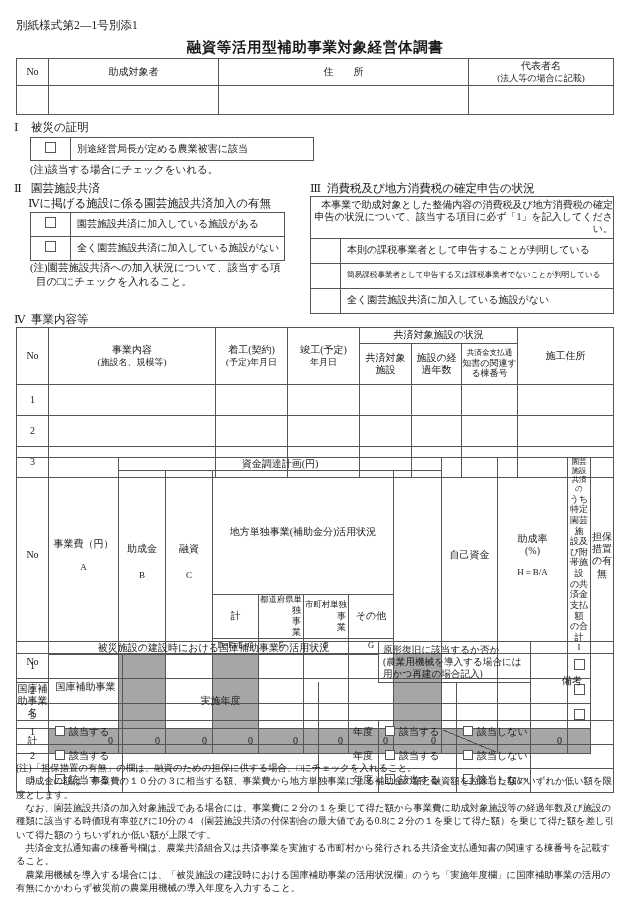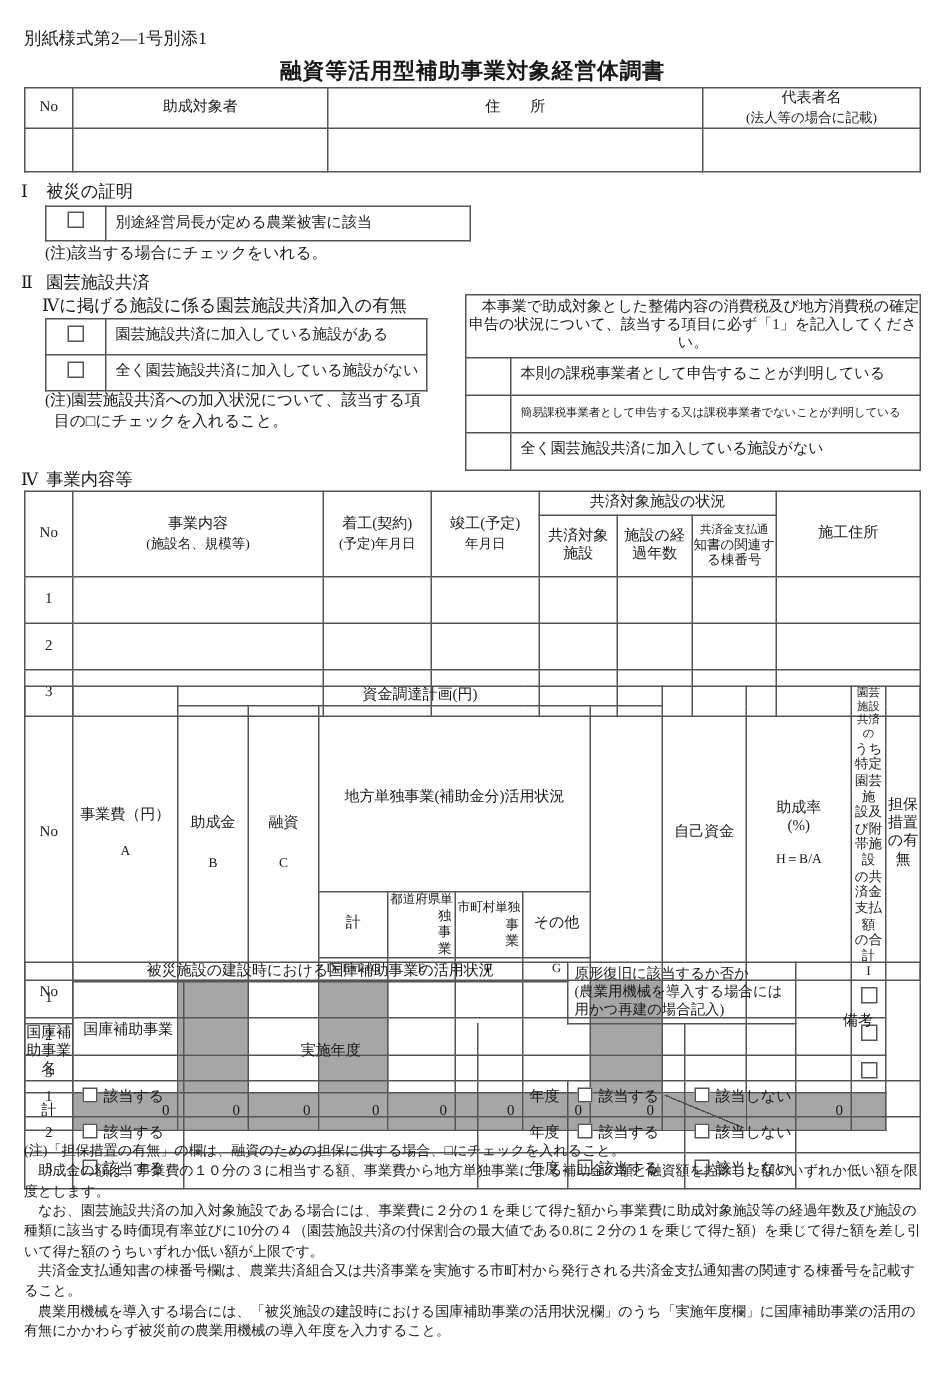--- a/index.html
+++ b/index.html
@@ -126,28 +126,32 @@
       <td style="height:23px">
         <span class="cb-solo"></span>
       </td>
       <td class="l">全く園芸施設共済に加入している施設がない</td>
     </tr>
   </tbody>
     </table>
   <div class="note" style="left:30px;top:261px;">(注)園芸施設共済への加入状況について、該当する項</div>
   <div class="note" style="left:36px;top:275px;">目の□にチェックを入れること。</div>
 
+  <div class="sec-head" style="left:310px;top:181px;">
+    <span class="sec-num">Ⅲ</span>
+    <span>消費税及び地方消費税の確定申告の状況</span>
+  </div>
   <table class="tbl" style="left:310px;top:196px;width:304px;">
     <colgroup>
         <col style="width:30px">
         <col>
       </colgroup>
     <tbody>
         <tr>
-      <td colspan="2" class="l" style="height:28px;padding:2px 0;text-align:center;">
+      <td colspan="2" class="l" style="height:28px;padding:2px 0;text-align:right;">
         <span style="display:block;text-indent:1em;">本事業で助成対象とした整備内容の消費税及び地方消費税の確定</span>
         <span style="display:block;">申告の状況について、該当する項目に必ず「1」を記入してください。</span>
       </td>
     </tr>
     <tr>
       <td style="height:24px"></td>
       <td class="l">本則の課税事業者として申告することが判明している</td>
     </tr>
     <tr>
       <td style="height:24px"></td>

